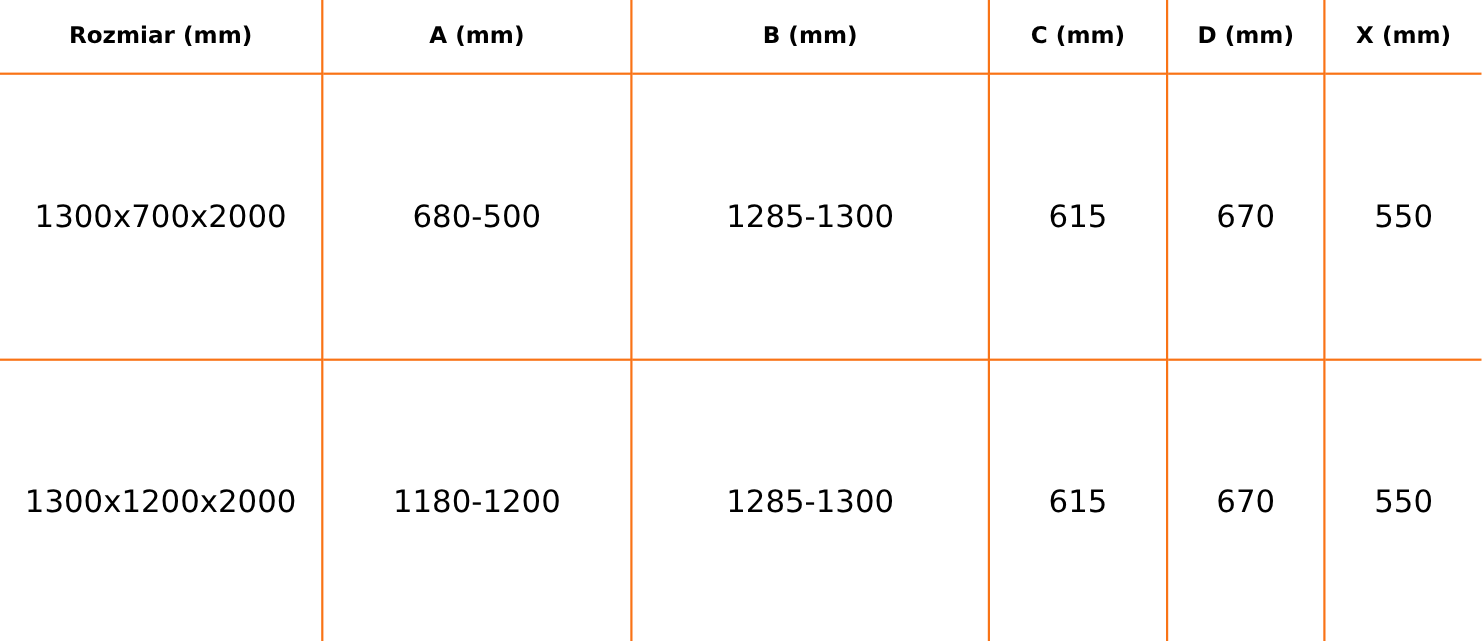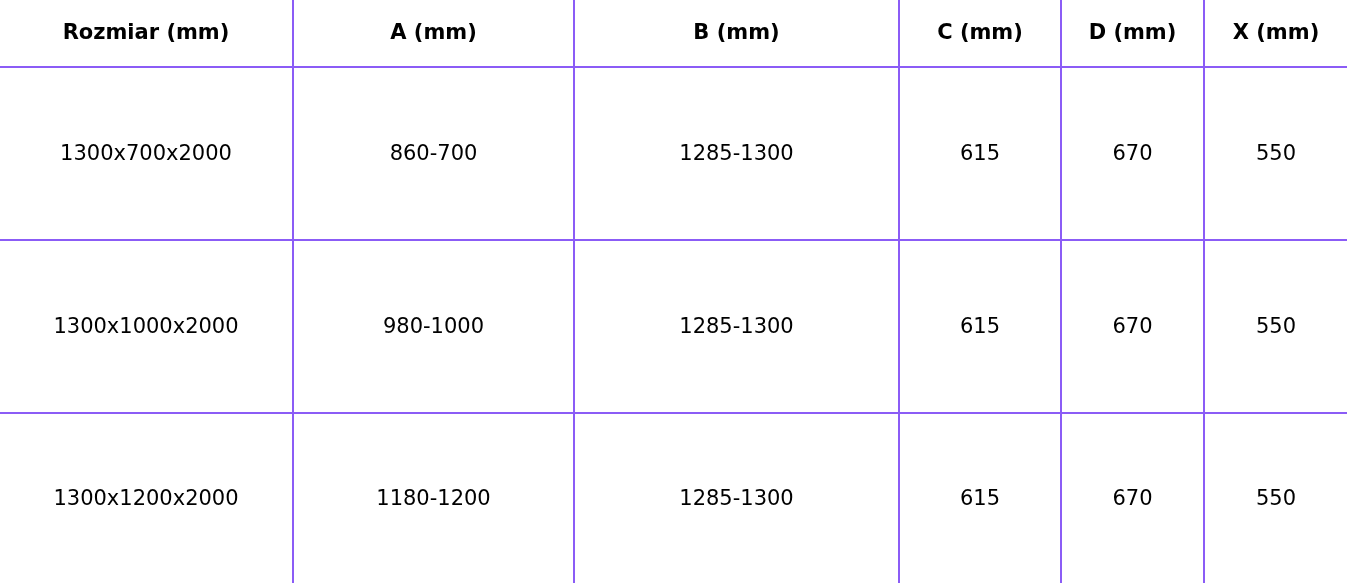--- a/index.html
+++ b/index.html
@@ -20,24 +20,24 @@
     box-sizing: border-box;
   }
   table.size-table {
     border-collapse: collapse;
     table-layout: fixed;
     width: 1347px;
     height: 583px;
   }
   table.size-table td,
   table.size-table th {
-    border: 2px solid #8b5cf6;
+    border: 2px solid #f97316;
     text-align: center;
     vertical-align: middle;
-    font-size: 21px;
+    font-size: 28px;
     padding: 0 4px;
     line-height: 1.2;
   }
   table.size-table thead th {
     font-weight: bold;
     font-size: 21px;
     height: 66px;
   }
   table.size-table tbody td {
     font-weight: normal;
@@ -82,29 +82,21 @@
         <th>A (mm)</th>
         <th>B (mm)</th>
         <th>C (mm)</th>
         <th>D (mm)</th>
         <th>X (mm)</th>
       </tr>
     </thead>
     <tbody>
       <tr>
         <td>1300x700x2000</td>
-        <td>860-700</td>
-        <td>1285-1300</td>
-        <td>615</td>
-        <td>670</td>
-        <td>550</td>
-      </tr>
-      <tr>
-        <td>1300x1000x2000</td>
-        <td>980-1000</td>
+        <td>680-500</td>
         <td>1285-1300</td>
         <td>615</td>
         <td>670</td>
         <td>550</td>
       </tr>
       <tr>
         <td>1300x1200x2000</td>
         <td>1180-1200</td>
         <td>1285-1300</td>
         <td>615</td>

